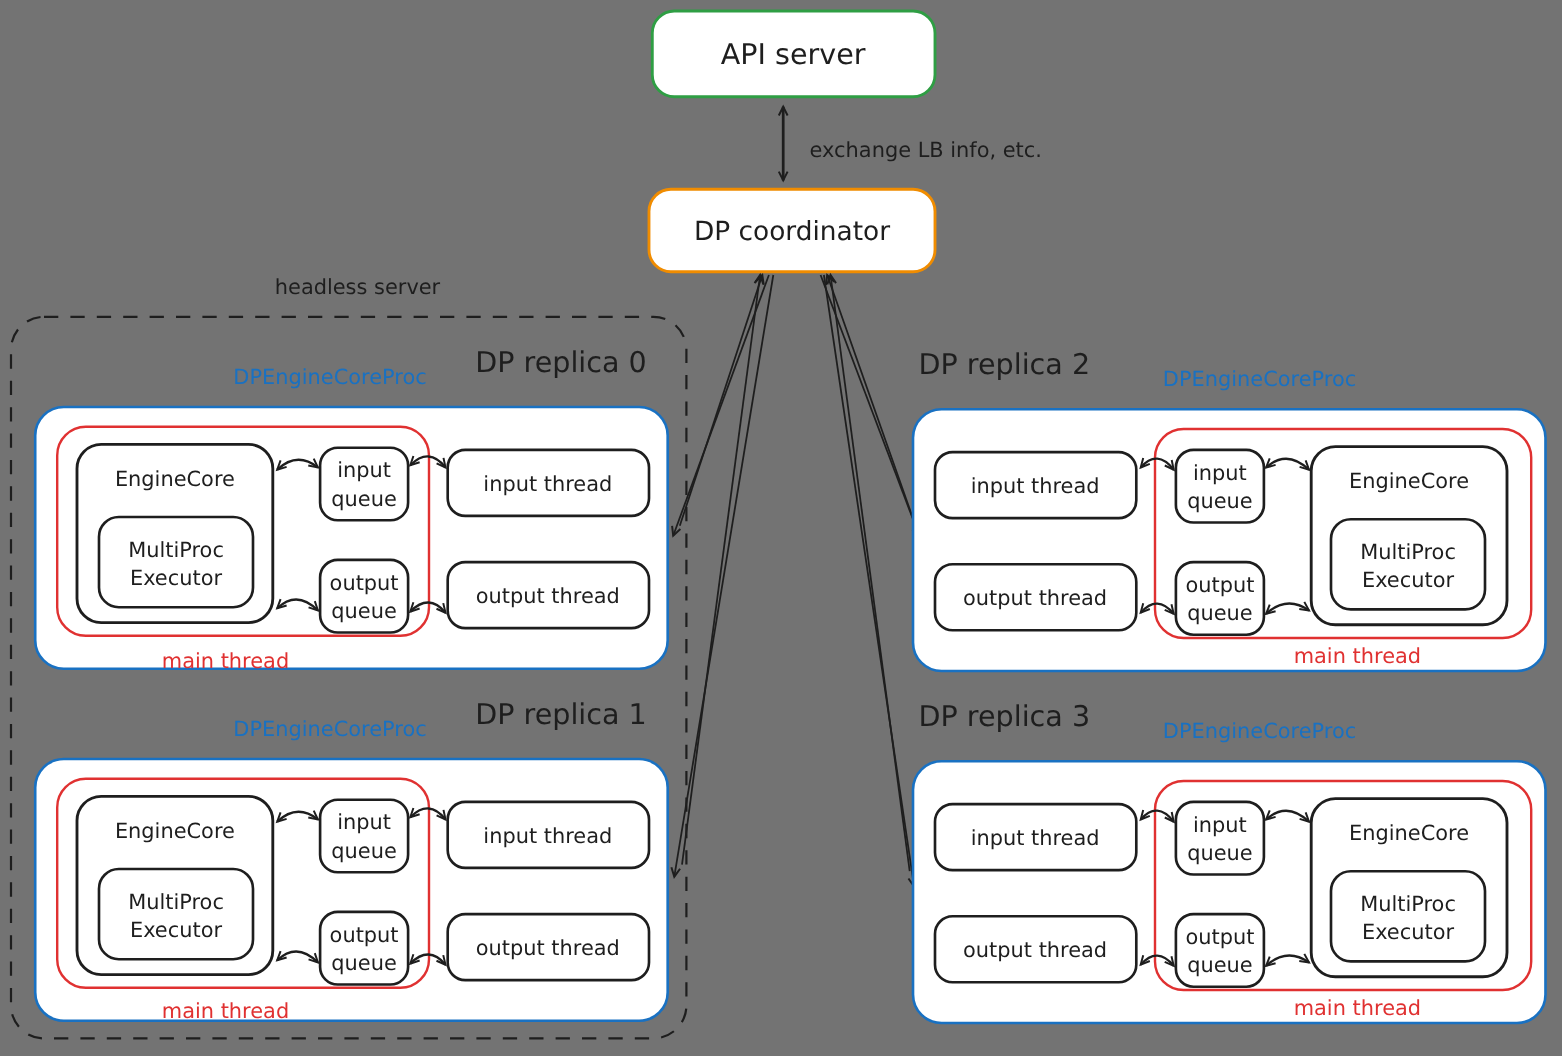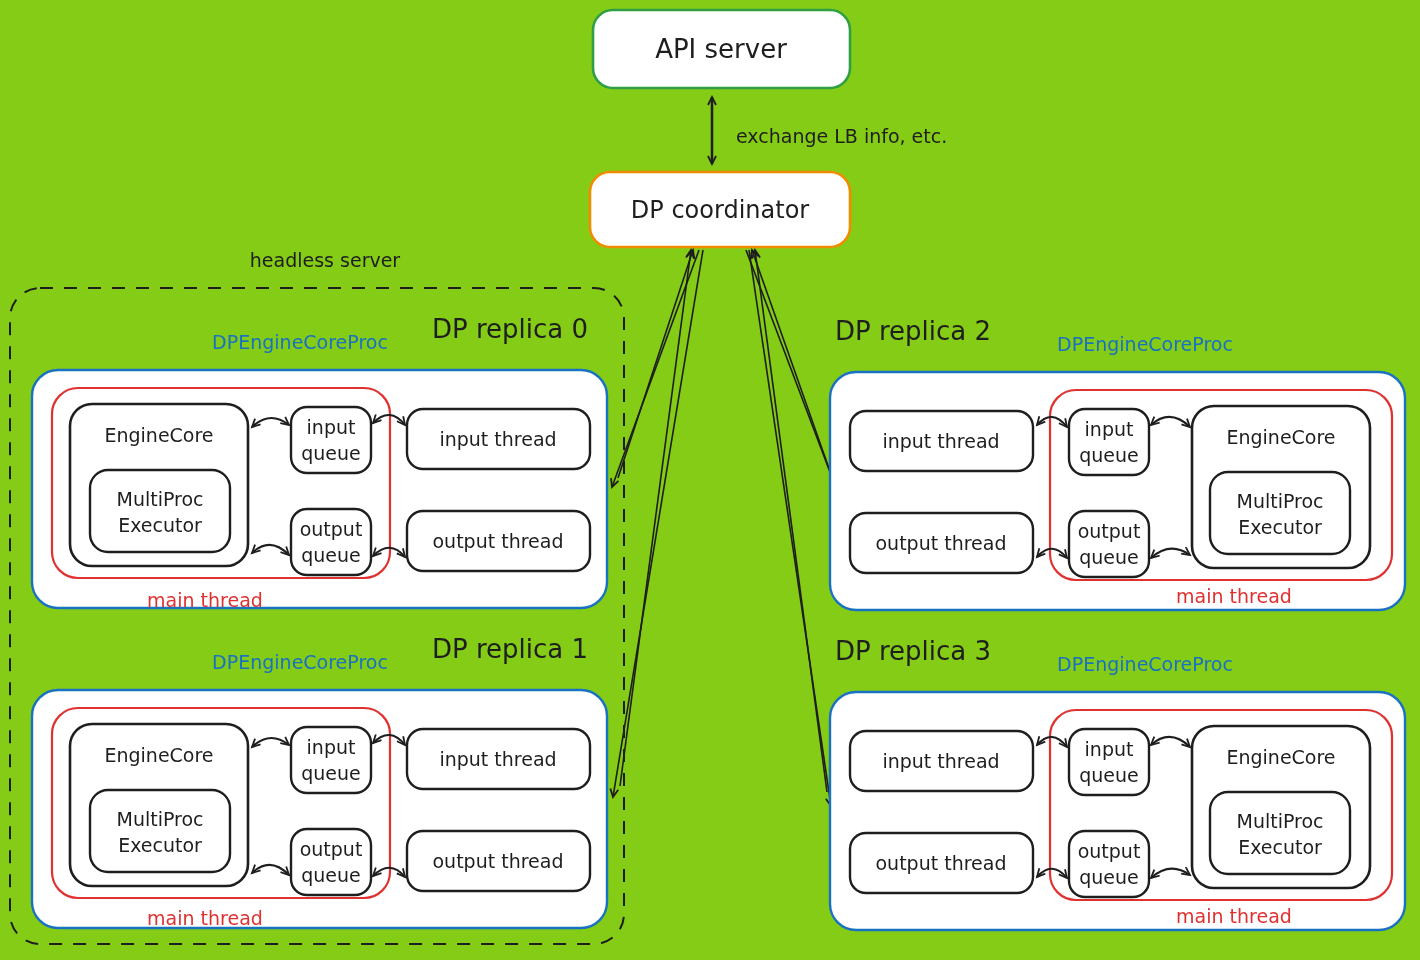--- a/index.html
+++ b/index.html
@@ -1,20 +1,20 @@
 <!DOCTYPE html>
 <html><head>
 <meta charset="utf-8">
 <style>
   html, body { margin: 0; padding: 0; background: #ffffff; }
   .stage {
     position: relative;
     width: 1420px;
     height: 960px;
-    background: #84cc16;
+    background: #737373;
     font-family: "DejaVu Sans", sans-serif;
   }
   svg text {
     font-family: "DejaVu Sans", sans-serif;
     fill: #1e1e1e;
   }
   .tc  { text-anchor: middle; }
   .ts  { text-anchor: start; }
   .t19 { font-size: 19px; }
   .t26 { font-size: 26px; }

